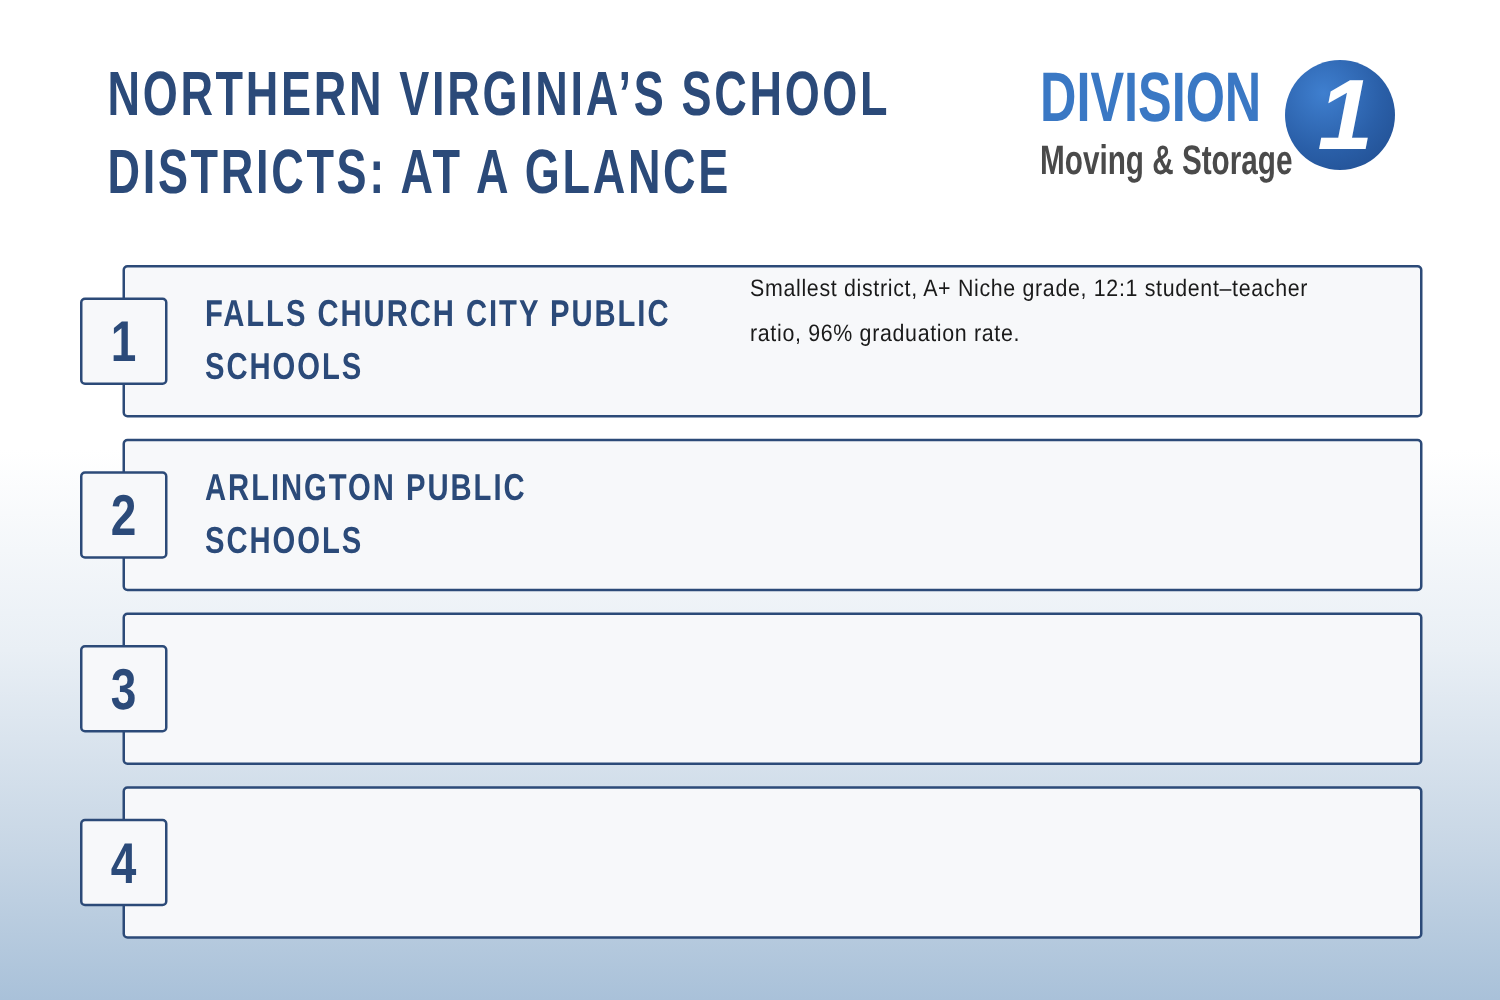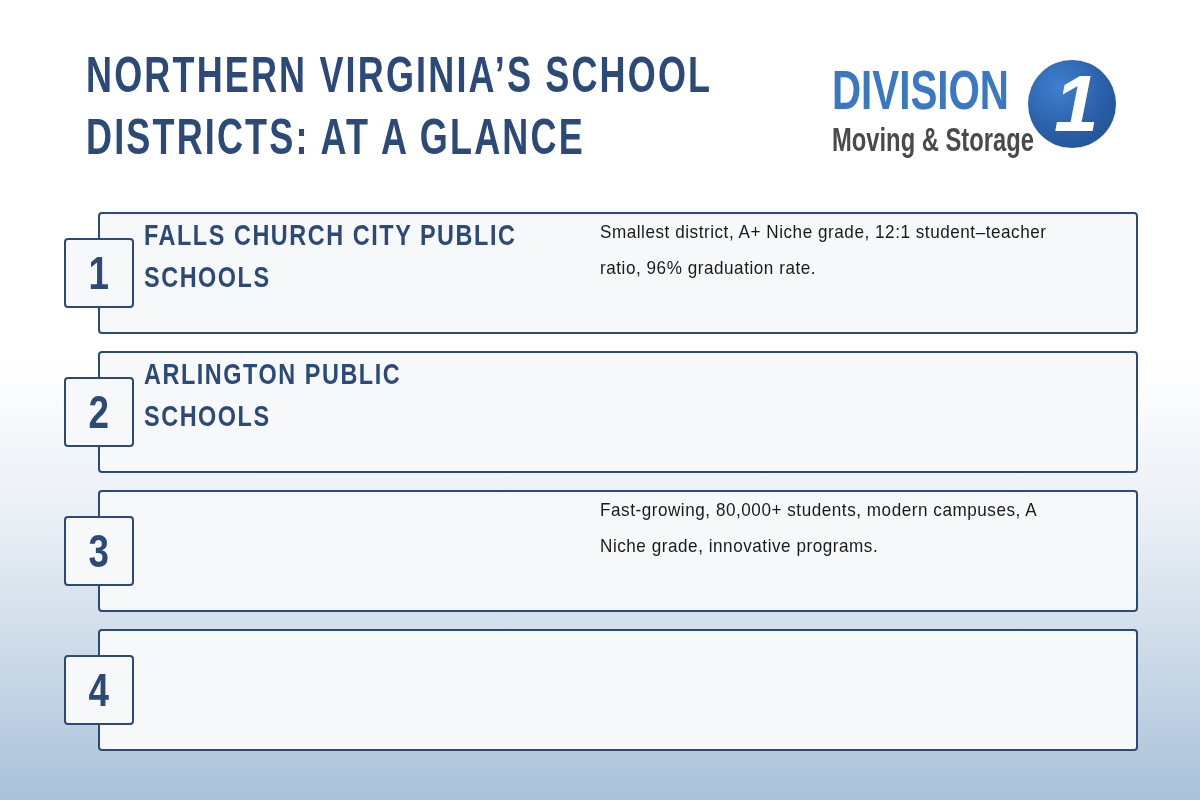--- a/index.html
+++ b/index.html
@@ -19,21 +19,21 @@
     line-height: 62px;
     letter-spacing: 3px;
     color: #2b4a79;
     transform: scaleX(0.72);
     transform-origin: left top;
     white-space: nowrap;
   }
   .title div { display: block; }
   .logo {
     position: absolute;
-    left: 830px; top: 58px;
+    left: 830px; top: 46px;
     width: 290px; height: 115px; text-align: center;
   }
   .logo-division {
     position: absolute;
     left: 2px; top: 0;
     font-family: "Liberation Sans", sans-serif;
     font-weight: 700;
     font-size: 56px;
     line-height: 64px;
     color: #3a78c4;
@@ -92,24 +92,24 @@
   }
   .num {
     font-family: "Liberation Sans", sans-serif;
     font-weight: 700;
     font-size: 46px;
     color: #2b4a79;
     transform: scaleX(0.8);
   }
   .card-title {
     position: absolute;
-    left: 44px;
+    left: 64px;
     top: 0; bottom: 0;
     width: 480px;
-    display: flex; 
+    display: flex; align-items: center;
   }
   .card-title span {
     font-family: "Liberation Sans", sans-serif;
     font-weight: 700;
     font-size: 30px;
     line-height: 42px;
     letter-spacing: 2px;
     color: #2b4a79;
     display: block;
     transform: scaleX(0.78);
@@ -170,22 +170,19 @@
   </div>
   <div class="card-title">
     <span>ARLINGTON PUBLIC SCHOOLS</span>
   </div>
 </div>
 
 <div class="card" style="top:490px;">
   <div class="num-box">
     <span class="num">3</span>
   </div>
-  <div class="card-desc">
-    <span>Fast-growing, 80,000+ students, modern campuses, A Niche grade, innovative programs.</span>
-  </div>
 </div>
 
 <div class="card" style="top:629px;">
   <div class="num-box">
     <span class="num">4</span>
   </div>
 </div>
 
 </body></html>

